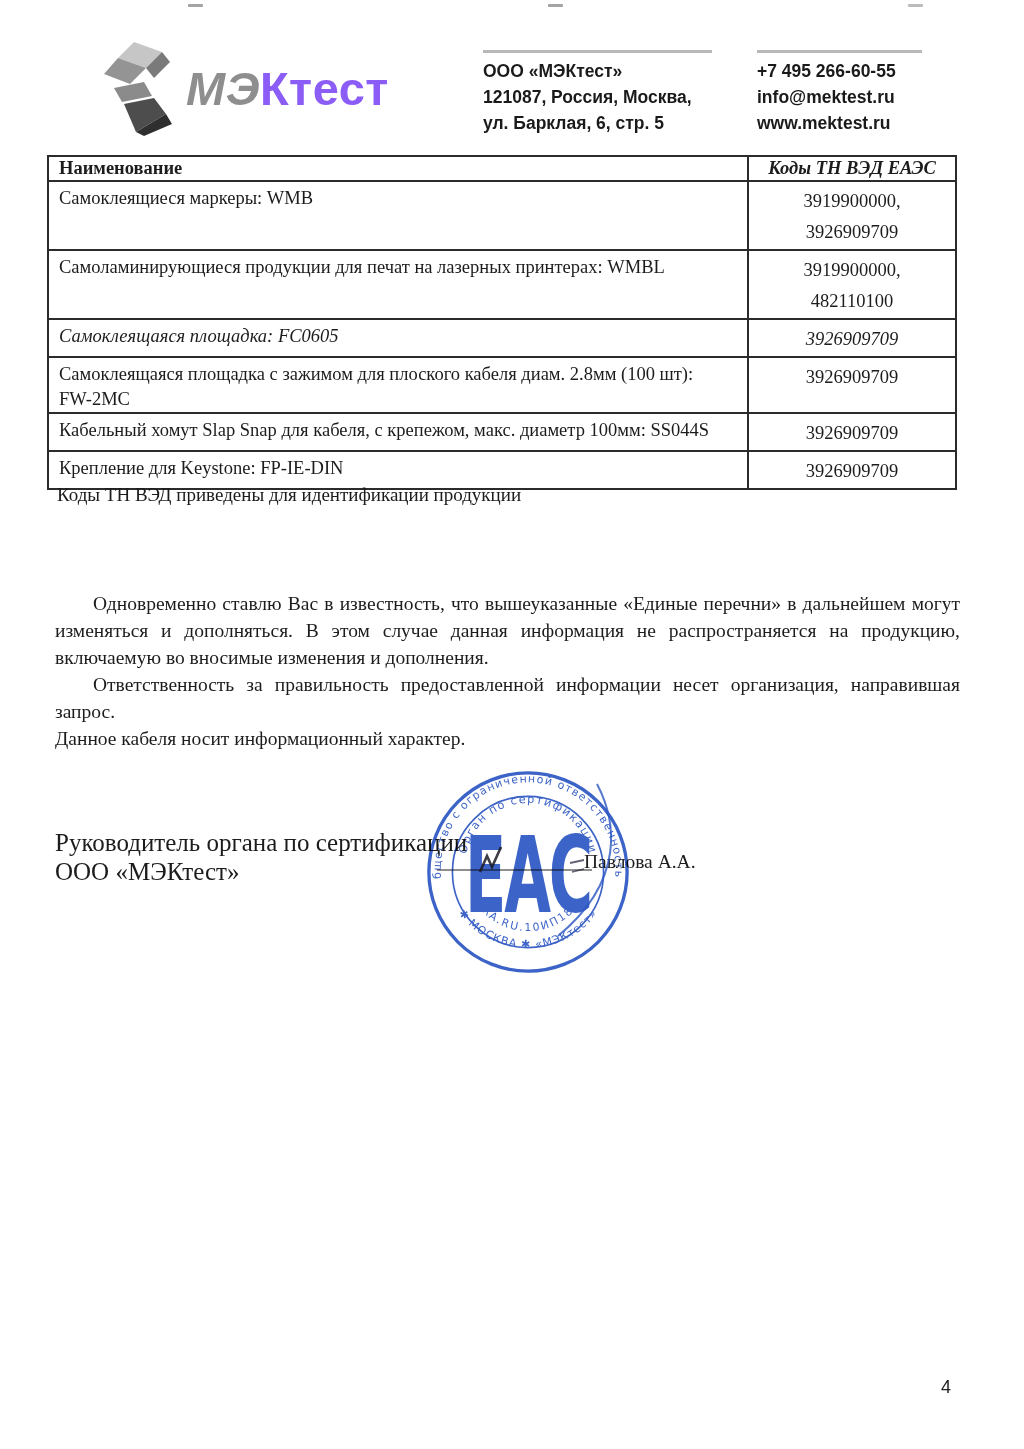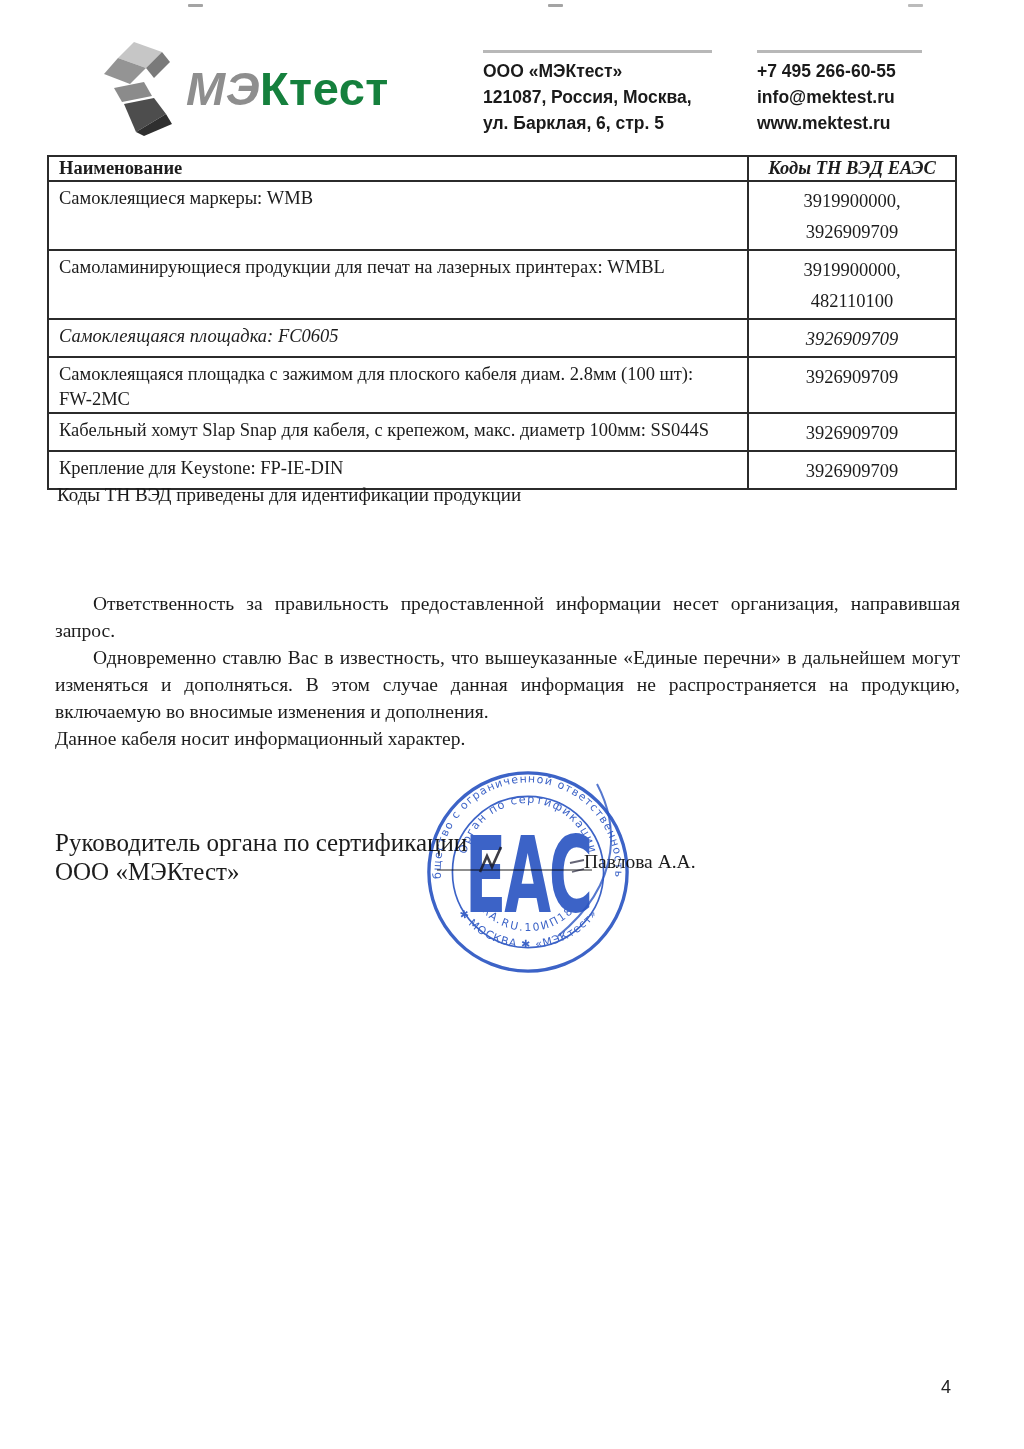--- a/index.html
+++ b/index.html
@@ -8,21 +8,21 @@
     font-family:"Liberation Serif", serif; color:#1c1c1c; overflow:hidden;
   }
   
   .artifact { position:absolute; top:4px; height:3px; width:15px; background:#8d8d8d; border-radius:1px; opacity:.8; }
 
   
   .logo { position:absolute; left:104px; top:40px; display:flex; align-items:center; }
   .logo svg { display:block; }
   .logo-text { font-family:"Liberation Sans", sans-serif; font-weight:bold; font-size:47px; letter-spacing:.5px; margin-left:8px; line-height:1; }
   .logo-gray  { color:#8e8e8e;font-style:italic; }
-  .logo-black { color:#15803d; }
+  .logo-black { color:#8b5cf6; }
 
   .hdr-block { position:absolute; font-family:"Liberation Sans", sans-serif; font-weight:bold; font-size:17.5px; line-height:26px; color:#1a1a1a; }
   .company  { left:483px; top:58px; }
   .contacts { left:757px; top:58px; }
   .hdr-rule { position:absolute; top:50px; height:3px; background:#a0a0a0; opacity:.75; }
   .rule-left  { left:483px; width:229px; }
   .rule-right { left:757px; width:165px; }
 
   
   .doc-table { position:absolute; left:47px; top:155px; width:908px; border-collapse:collapse; table-layout:fixed; }
@@ -150,22 +150,22 @@
       <td class="code-cell">
         <div>3926909709</div>
       </td>
     </tr>
   </tbody>
     </table>
 
   <div class="note">Коды ТН ВЭД приведены для идентификации продукции</div>
 
   <div class="bodytext">
+    <p class="indent">Одновременно ставлю Вас в известность, что вышеуказанные «Единые перечни» в дальнейшем могут изменяться и дополняться. В этом случае данная информация не распространяется на продукцию, включаемую во вносимые изменения и дополнения.</p>
     <p class="indent">Ответственность за правильность предоставленной информации несет организация, направившая запрос.</p>
-    <p class="indent">Одновременно ставлю Вас в известность, что вышеуказанные «Единые перечни» в дальнейшем могут изменяться и дополняться. В этом случае данная информация не распространяется на продукцию, включаемую во вносимые изменения и дополнения.</p>
     <p>Данное кабеля носит информационный характер.</p>
   </div>
 
   <div class="sign-title">
     <div>Руководитель органа по сертификации</div>
     <div>ООО «МЭКтест»</div>
   </div>
 
   <div class="sign-line"></div>
   <div class="signer">Павлова А.А.</div>

